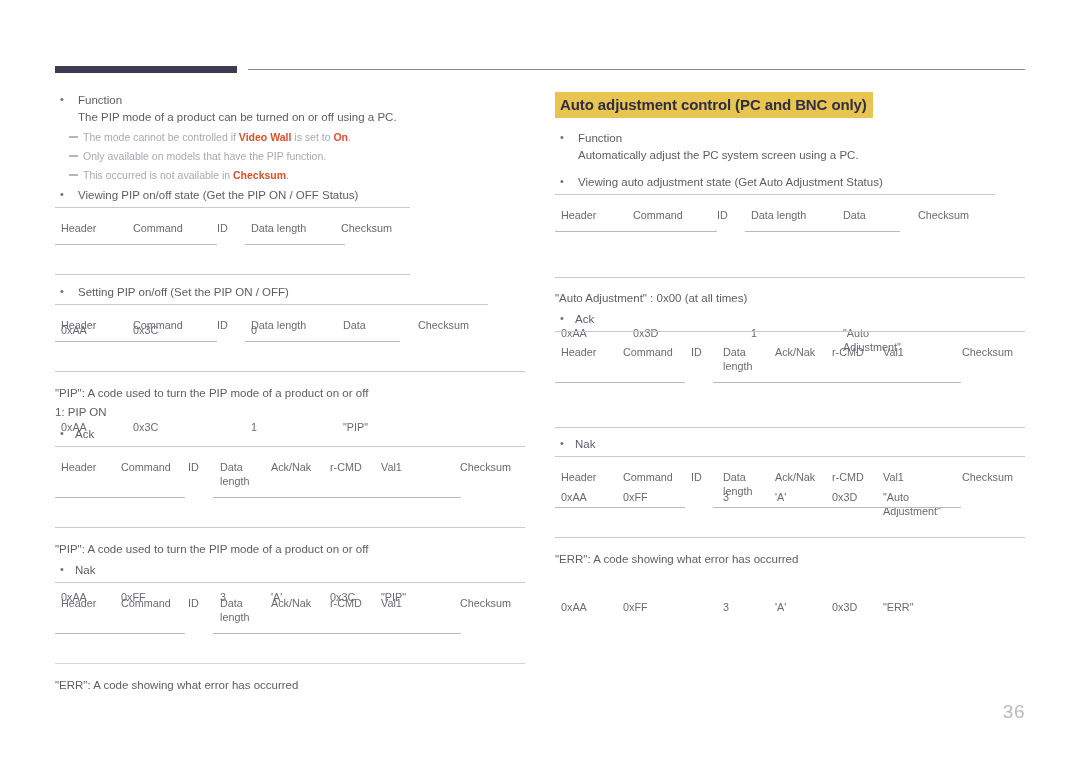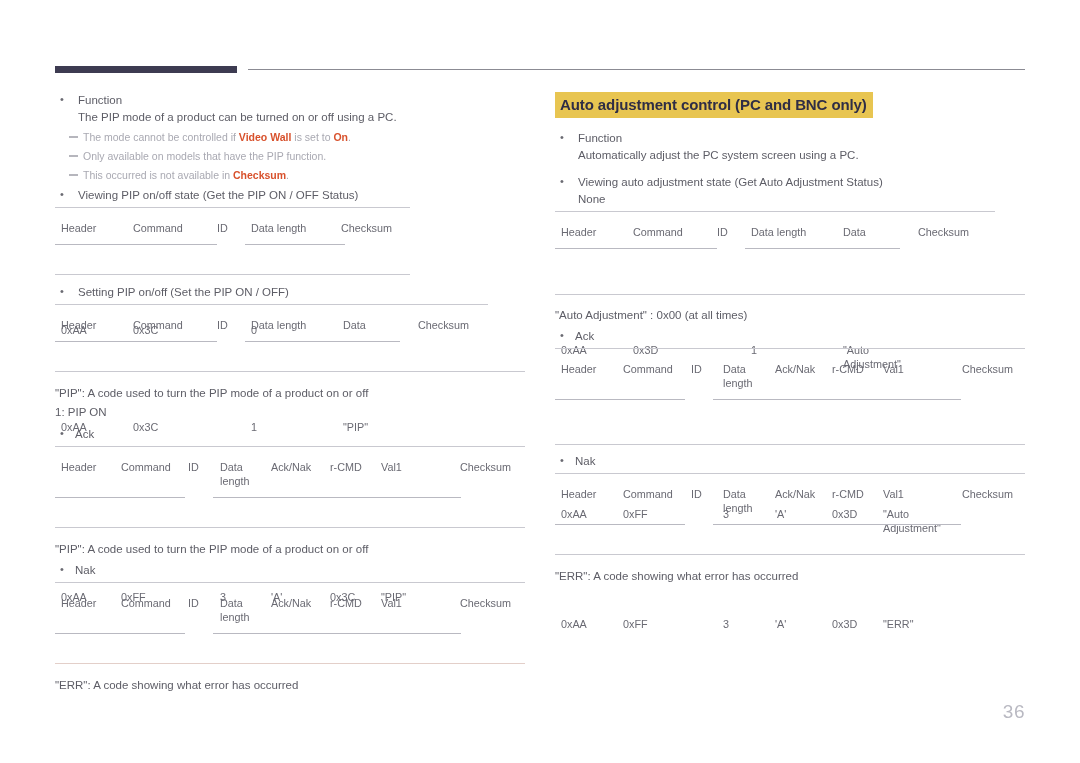--- a/index.html
+++ b/index.html
@@ -304,21 +304,20 @@
 
   <div class="sec-title">Auto adjustment control (PC and BNC only)</div>
 
   <div class="bullet">
     <span>Function</span>
     <span class="sub">Automatically adjust the PC system screen using a PC.</span>
   </div>
 
   <div class="bullet" style="margin-top:10px;">
     <span>Viewing auto adjustment state (Get Auto Adjustment Status)</span>
-    <span class="sub">None</span>
   </div>
 
 
   
   <div class="tbl" style="height:84px; width:470px;">
     <div class="rule top" style="width:440px;"></div>
     <div class="rule seg" style="left:0; width:162px; top:37px;"></div>
     <div class="rule seg" style="left:190px; width:155px; top:37px;"></div>
     <div class="rule bottom" style="width:470px;"></div>
     <div class="trow">

